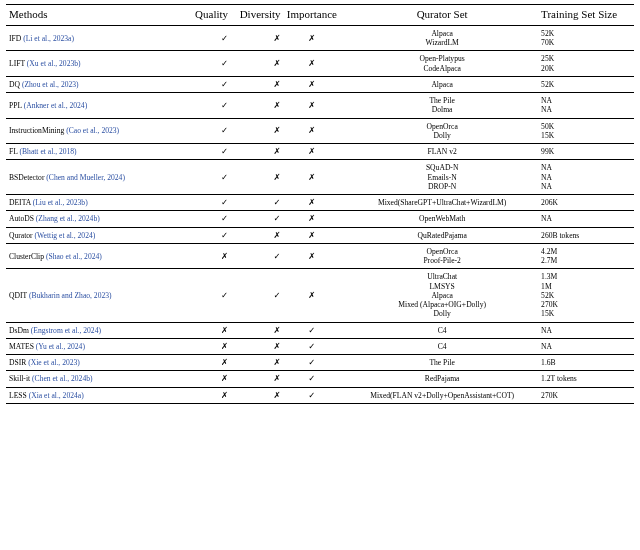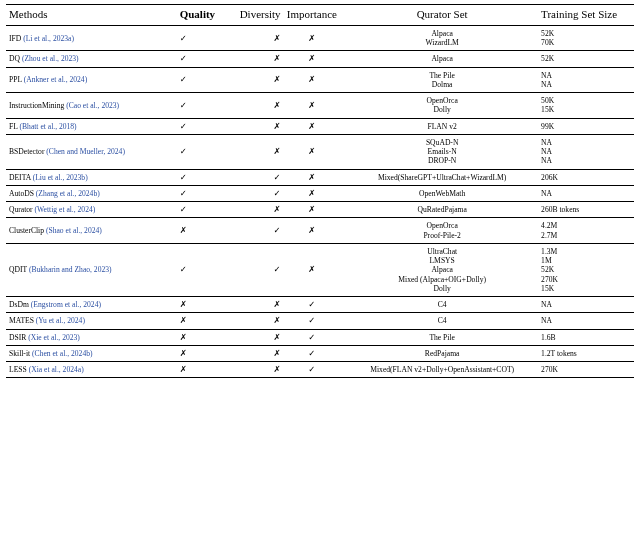--- a/index.html
+++ b/index.html
@@ -44,21 +44,21 @@
     padding: 3px 0 3px 0;
   }
   tr.last-row td {
     border-bottom: 1.1px solid #000;
   }
   .c-method {
     width: 172px;
     text-align: left;
     padding-left: 3px !important;
   }
-  .c-quality { width: 48px; text-align: left; font-weight: bold; }
+  .c-quality { width: 48px; text-align: right; }
   .c-diversity { width: 52px; text-align: right; }
   .c-importance { width: 62px; text-align: center; }
   .c-training { width: 196px; text-align: center; }
   .c-size { width: 92px; text-align: left; }
 
   .cite {
     color: #2b4fa2;
   }
   .mark {
     font-family: "DejaVu Sans", sans-serif;
@@ -105,20 +105,34 @@
           <td class="c-training">
             <span class="multi">Alpaca
 WizardLM</span>
           </td>
           <td class="c-size">
             <span class="multi">52K
 70K</span>
           </td>
         </tr>
         <tr class="body-row">
+          <td class="c-method"><span>LIFT</span> <span class="cite">(Xu et al., 2023b)</span></td>
+          <td class="c-quality"><span class="mark check">✓</span></td>
+          <td class="c-diversity"><span class="mark cross">✗</span></td>
+          <td class="c-importance"><span class="mark cross">✗</span></td>
+          <td class="c-training">
+            <span class="multi">Open-Platypus
+CodeAlpaca</span>
+          </td>
+          <td class="c-size">
+            <span class="multi">25K
+20K</span>
+          </td>
+        </tr>
+        <tr class="body-row">
           <td class="c-method"><span>DQ</span> <span class="cite">(Zhou et al., 2023)</span></td>
           <td class="c-quality"><span class="mark check">✓</span></td>
           <td class="c-diversity"><span class="mark cross">✗</span></td>
           <td class="c-importance"><span class="mark cross">✗</span></td>
           <td class="c-training">
             <span class="multi">Alpaca</span>
           </td>
           <td class="c-size">
             <span class="multi">52K</span>
           </td>

